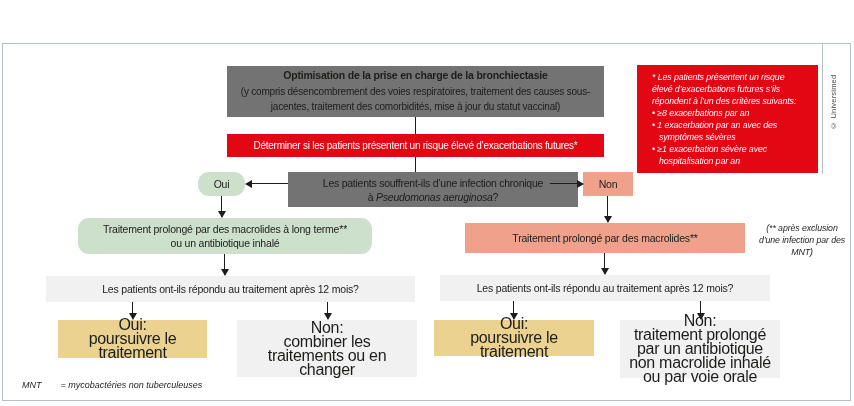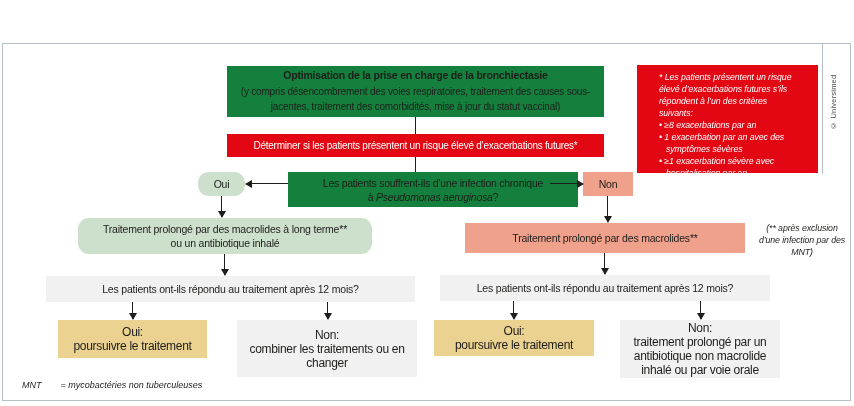--- a/index.html
+++ b/index.html
@@ -13,48 +13,48 @@
     border:1px solid #b6bfc4; background:transparent;
   }
   .frame-seg {
     position:absolute; left:822px; top:43px; width:1px; height:131px; background:#b6bfc4;
   }
   .box {
     position:absolute; display:flex; flex-direction:column;
     align-items:center; justify-content:center; text-align:center;
     font-size:10.5px; line-height:14px; letter-spacing:-0.2px;
   }
-  .gray   { background:#15803d;text-align:center; }
+  .gray   { background:#737373;text-align:center; }
   .lgray  { background:#f1f1f1; }
   .red    { background:#e30613; color:#ffffff; }
   .green  { background:#cce0cb;border-radius:11px; }
   .salmon { background:#f0a18b; }
   .yellow { background:#ebd290; }
 
   #box-optimisation { left:227px; top:66px; width:377px; height:51px; padding:2px 6px; line-height:15.5px; font-size:10px; }
   #box-optimisation .ttl { font-weight:bold; font-size:10.5px; }
   #box-determine { left:227px; top:134px; width:377px; height:23px; font-size:10px; letter-spacing:-0.25px; }
   #box-criteria {
-    left:637px; top:65px; width:181px; height:108px; padding:6px 22px;
+    left:637px; top:65px; width:181px; height:108px; padding:6px 15px;
     font-style:italic; font-size:8.8px; line-height:12px; letter-spacing:-0.1px;
     align-items:flex-start; justify-content:flex-start; text-align:left;
   }
   .crit-item { padding-left:7px; text-indent:-7px; }
   #box-question { left:288px; top:172px; width:290px; height:35px; padding:0 4px; letter-spacing:-0.25px; }
   #box-oui { left:198px; top:172px; width:47px; height:24px; }
   #box-non { left:583px; top:172px; width:50px; height:24px; }
   #box-treat-left  { left:78px;  top:218px; width:294px; height:36px; }
   #box-treat-right { left:465px; top:223px; width:280px; height:30px; }
   #note-mnt {
     position:absolute; left:755px; top:222px; width:94px; text-align:center;
     font-style:italic; font-size:8.8px; line-height:12px; letter-spacing:-0.1px;
   }
   #box-q12-left  { left:46px;  top:276px; width:369px; height:26px; }
   #box-q12-right { left:440px; top:275px; width:330px; height:26px; }
-  .outcome { font-size:12px; line-height:14px; letter-spacing:-0.3px; padding:3px 8px; }
+  .outcome { font-size:16px; line-height:14px; letter-spacing:-0.3px; padding:3px 8px; }
   #box-oui-left  { left:58px;  top:320px; width:149px; height:38px; }
   #box-non-left  { left:237px; top:320px; width:180px; height:57px; }
   #box-oui-right { left:434px; top:320px; width:160px; height:36px; }
   #box-non-right { left:620px; top:320px; width:160px; height:58px; }
 
   #footer-note { position:absolute; left:22px; top:380px; font-style:italic; font-size:9px; }
   #footer-note .abbr { font-weight:normal; }
   #footer-note .def { margin-left:19px; }
 
   #copyright {

